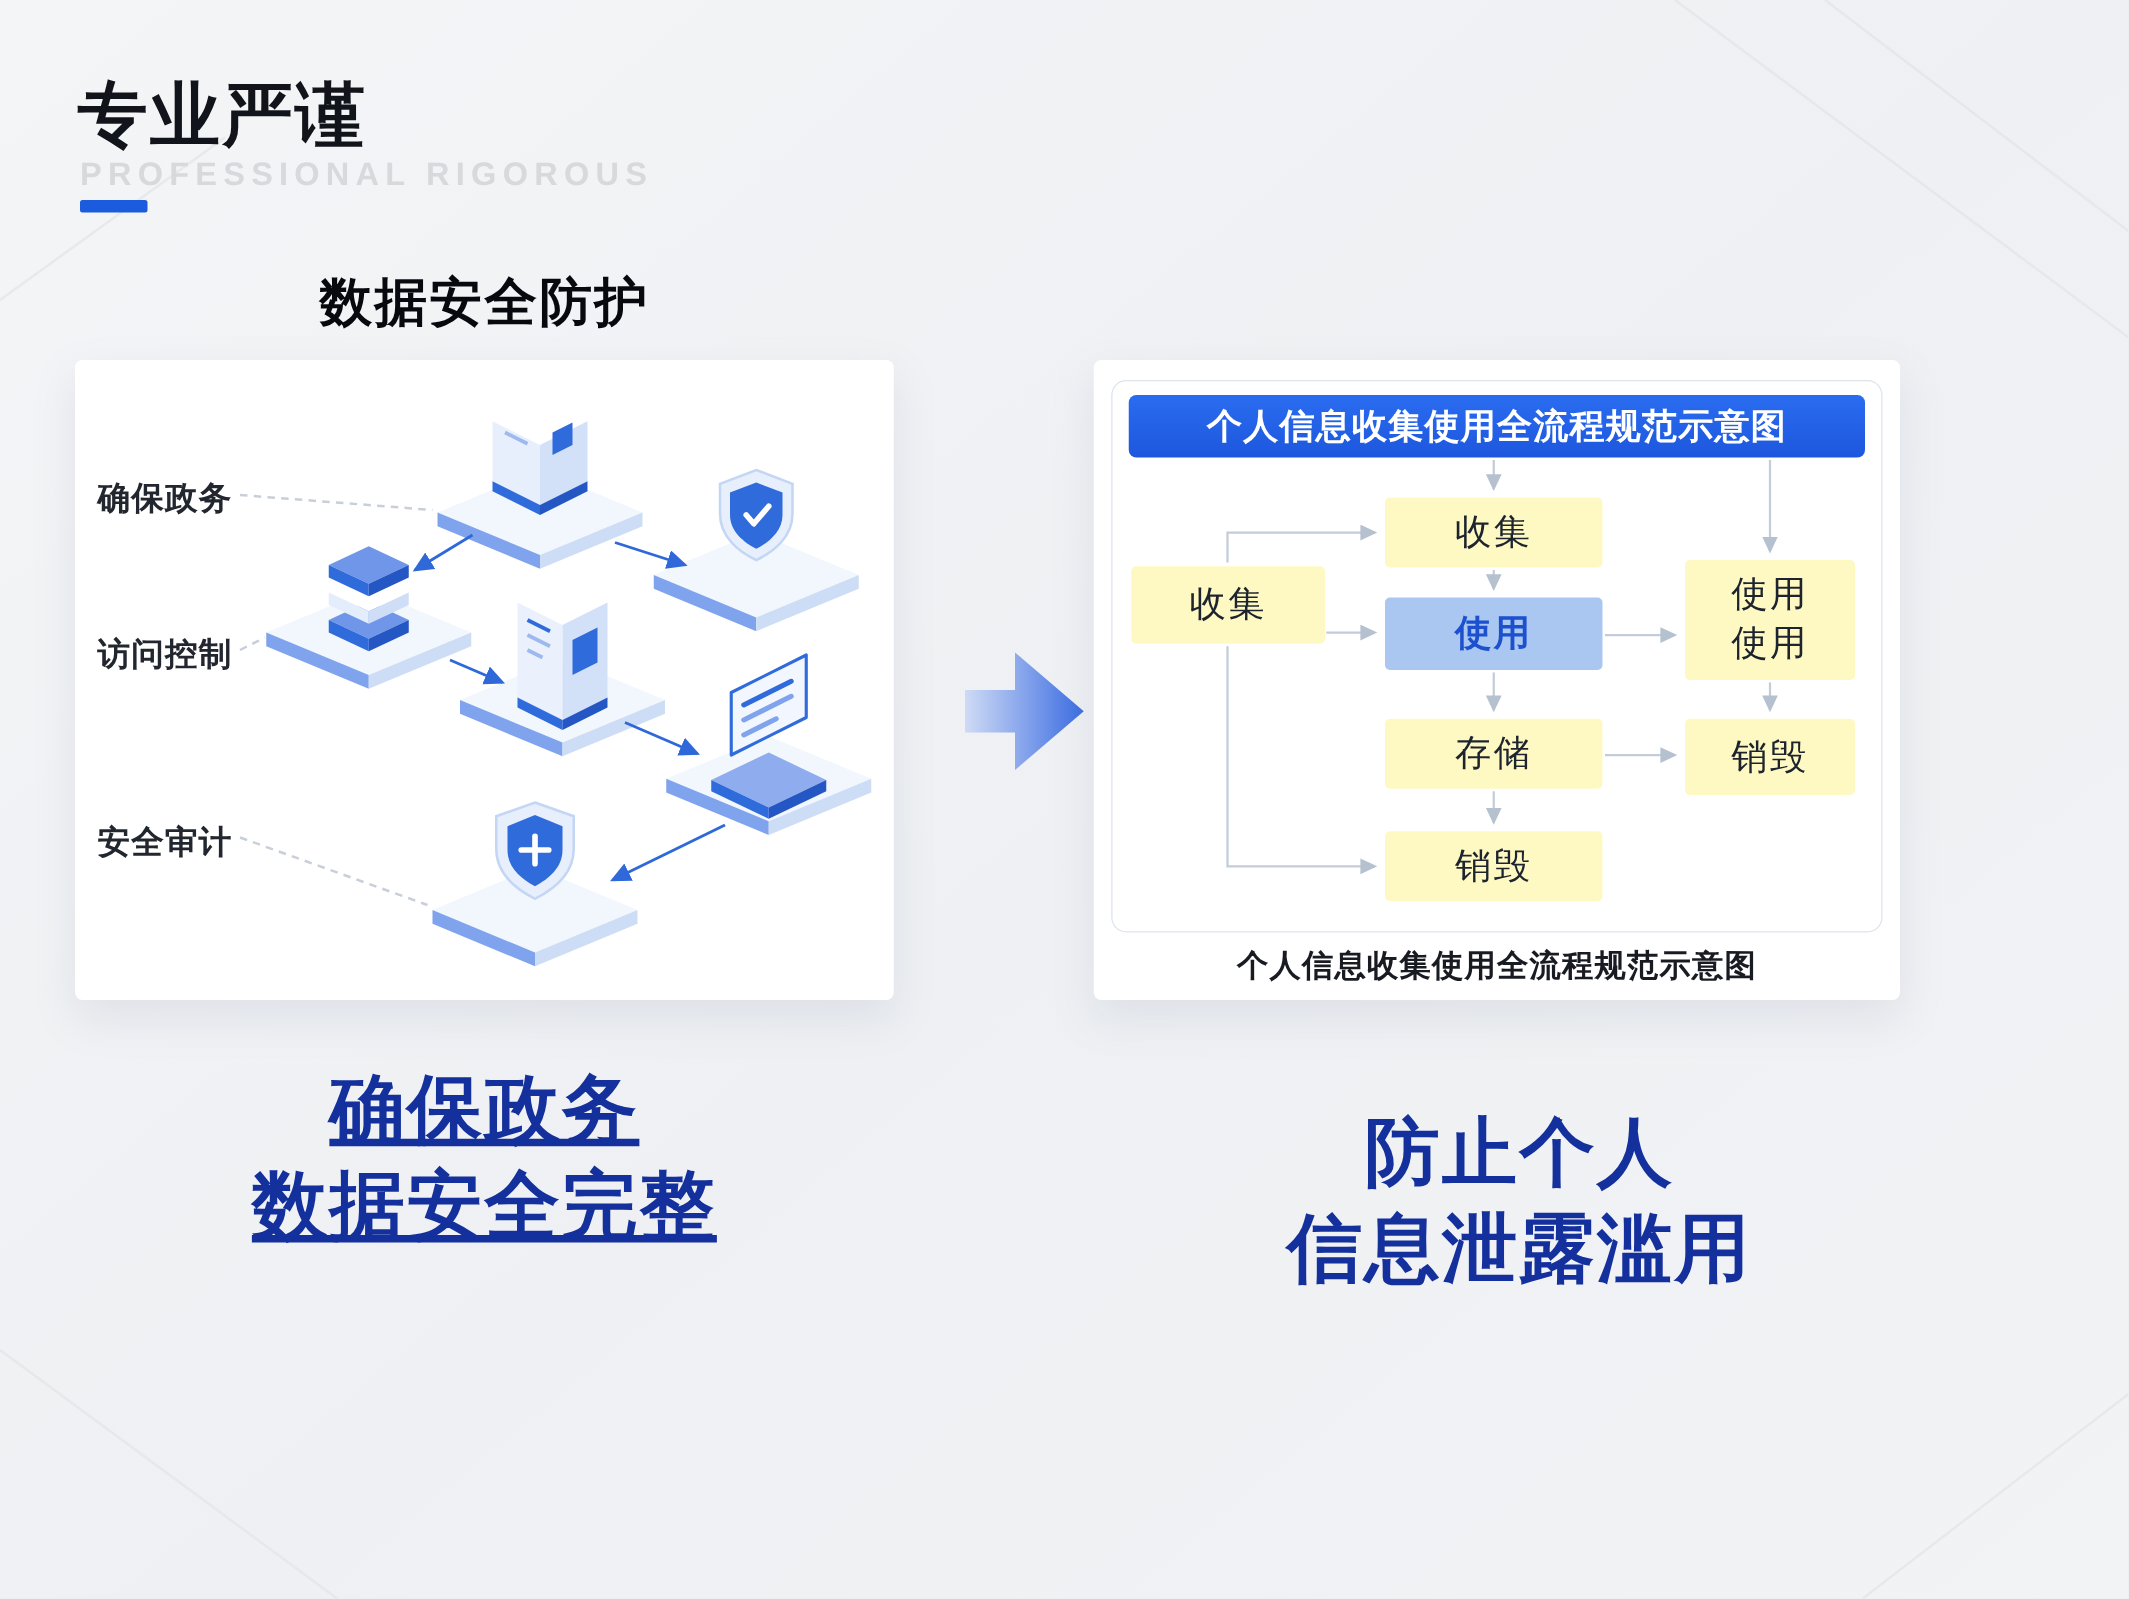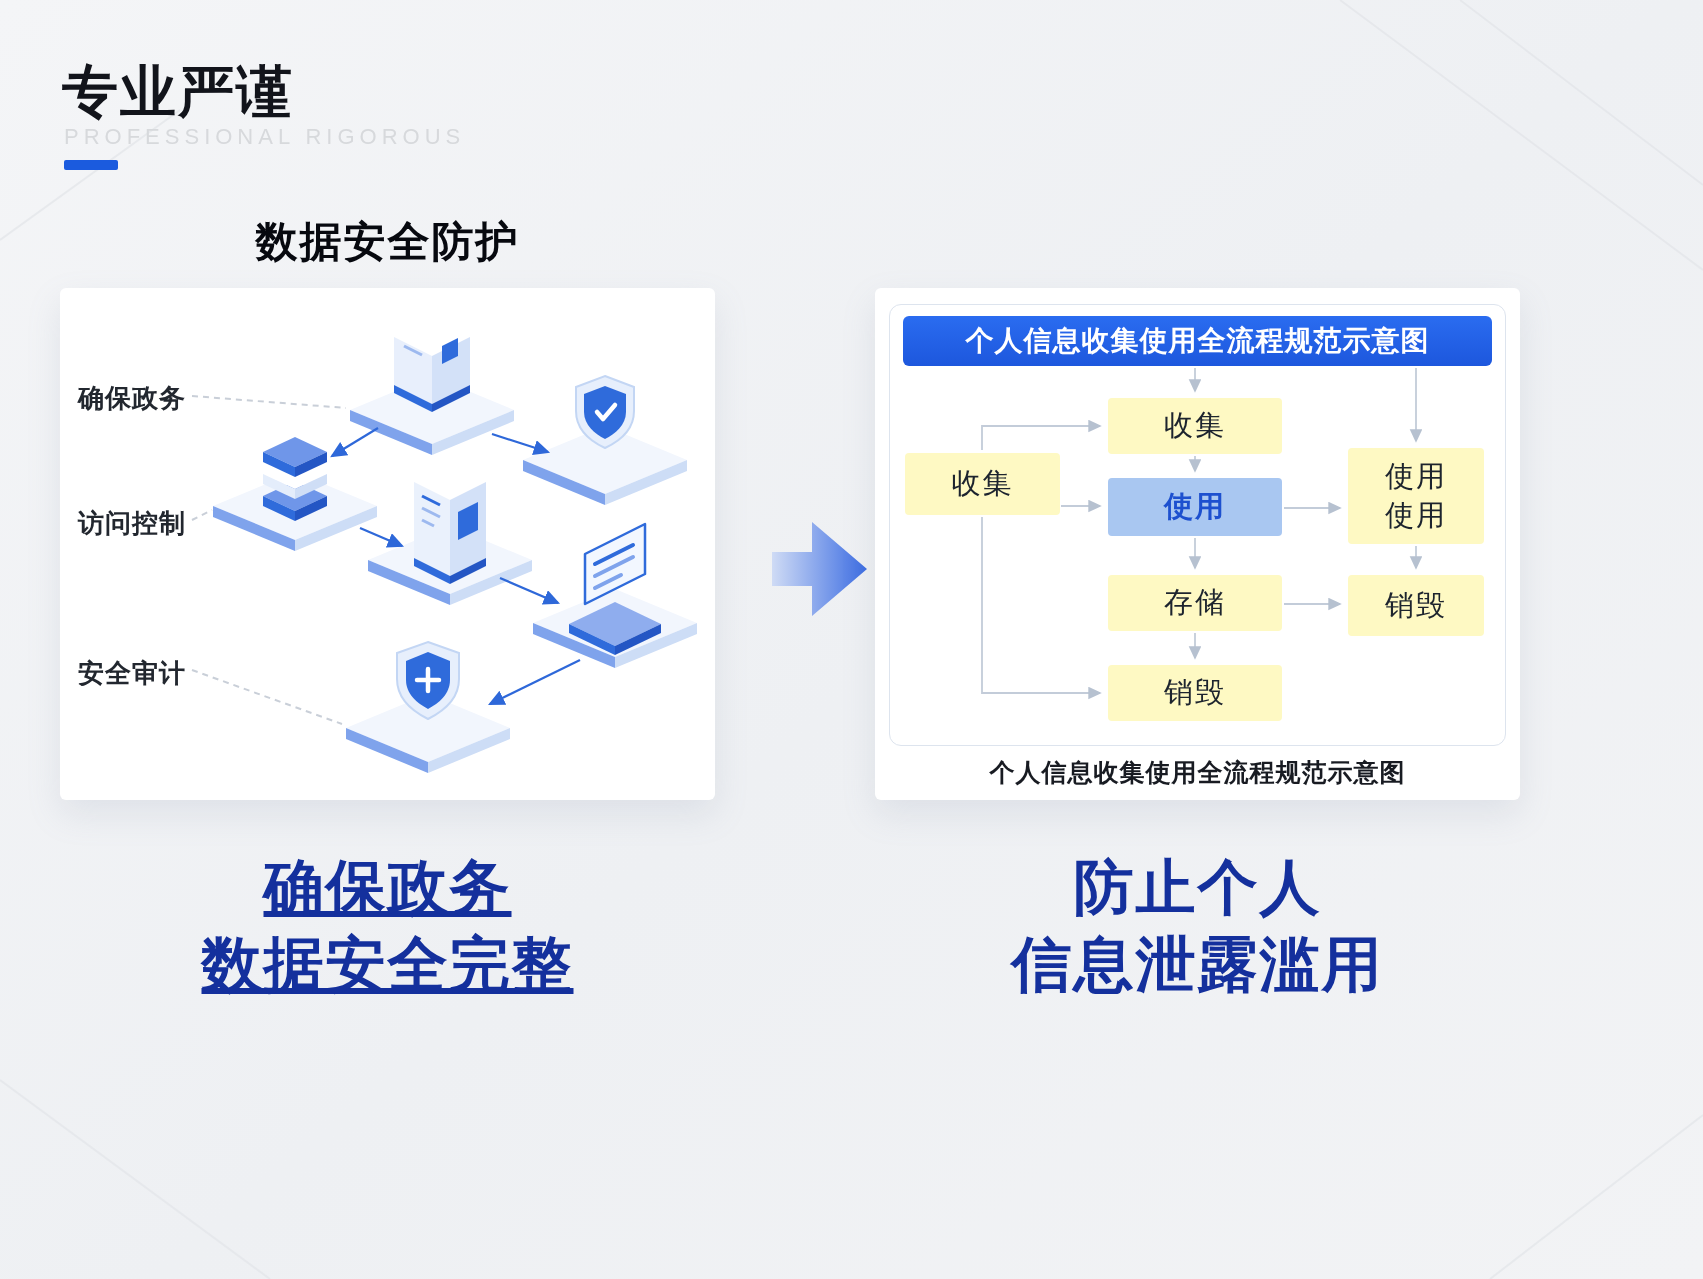--- a/index.html
+++ b/index.html
@@ -7,21 +7,21 @@
   body { font-family:"Liberation Sans","DejaVu Sans",sans-serif; }
 
   .stage {
     position:relative; width:1703px; height:1279px; overflow:hidden;
     background:linear-gradient(140deg,#f4f5f7 0%,#eef0f3 52%,#f2f3f5 100%);
   }
   .bg-deco { position:absolute; inset:0; pointer-events:none; }
 
   
   .page-title { position:absolute; left:62px; top:55px; font-size:56px; font-weight:900; color:#12141b; letter-spacing:2px;text-align:right; }
-  .page-subtitle { position:absolute; left:64px; top:124px; font-size:22px; font-weight:400; color:#d7d9dc; letter-spacing:5px; }
+  .page-subtitle { position:absolute; left:64px; top:124px; font-size:26px; font-weight:700; color:#d7d9dc; letter-spacing:5px; }
   .accent-bar { position:absolute; left:64px; top:160px; width:54px; height:10px; background:#1b5bde; border-radius:2px; }
 
   
   .col-heading { position:absolute; top:214px; text-align:center; font-size:42px; font-weight:800; color:#07090f; letter-spacing:2px; }
   .col-heading.left { left:60px; width:655px; }
   .col-heading.right { left:875px; width:645px; }
 
   
   .card { position:absolute; background:#ffffff; border-radius:6px; box-shadow:0 14px 34px rgba(130,145,170,.16); }
   .card.left-card { left:60px; top:288px; width:655px; height:512px; }
@@ -50,21 +50,21 @@
   .n-right-destroy { left:473px; top:287px; width:136px; height:61px; }
   .n-mid-destroy   { left:233px; top:377px; width:174px; height:56px; }
   .flow-caption { position:absolute; left:0; top:468px; width:100%; text-align:center; font-size:25px; font-weight:600; color:#181b22; letter-spacing:1px; }
 
   
   .mid-arrow { position:absolute; left:772px; top:514px; width:100px; height:110px; }
 
   
   .big-caption { position:absolute; top:850px; text-align:center; font-size:60px; font-weight:900; color:#14309d; line-height:1.28; letter-spacing:2px; }
   .big-caption.left { left:60px; width:655px;text-decoration:underline; }
-  .big-caption.right { left:875px; width:645px; }
+  .big-caption.right { left:893px; width:645px;margin-top:34px; }
 </style>
 </head>
 <body>
 
 <div class="stage">
 
   <svg class="bg-deco" width="1703" height="1279" viewBox="0 0 1703 1279">
     <g stroke="#e4e6ea" fill="none" stroke-width="2" opacity="0.8">
       <path d="M1340,0 L1703,270"></path>
       <path d="M1460,0 L1703,185"></path>

